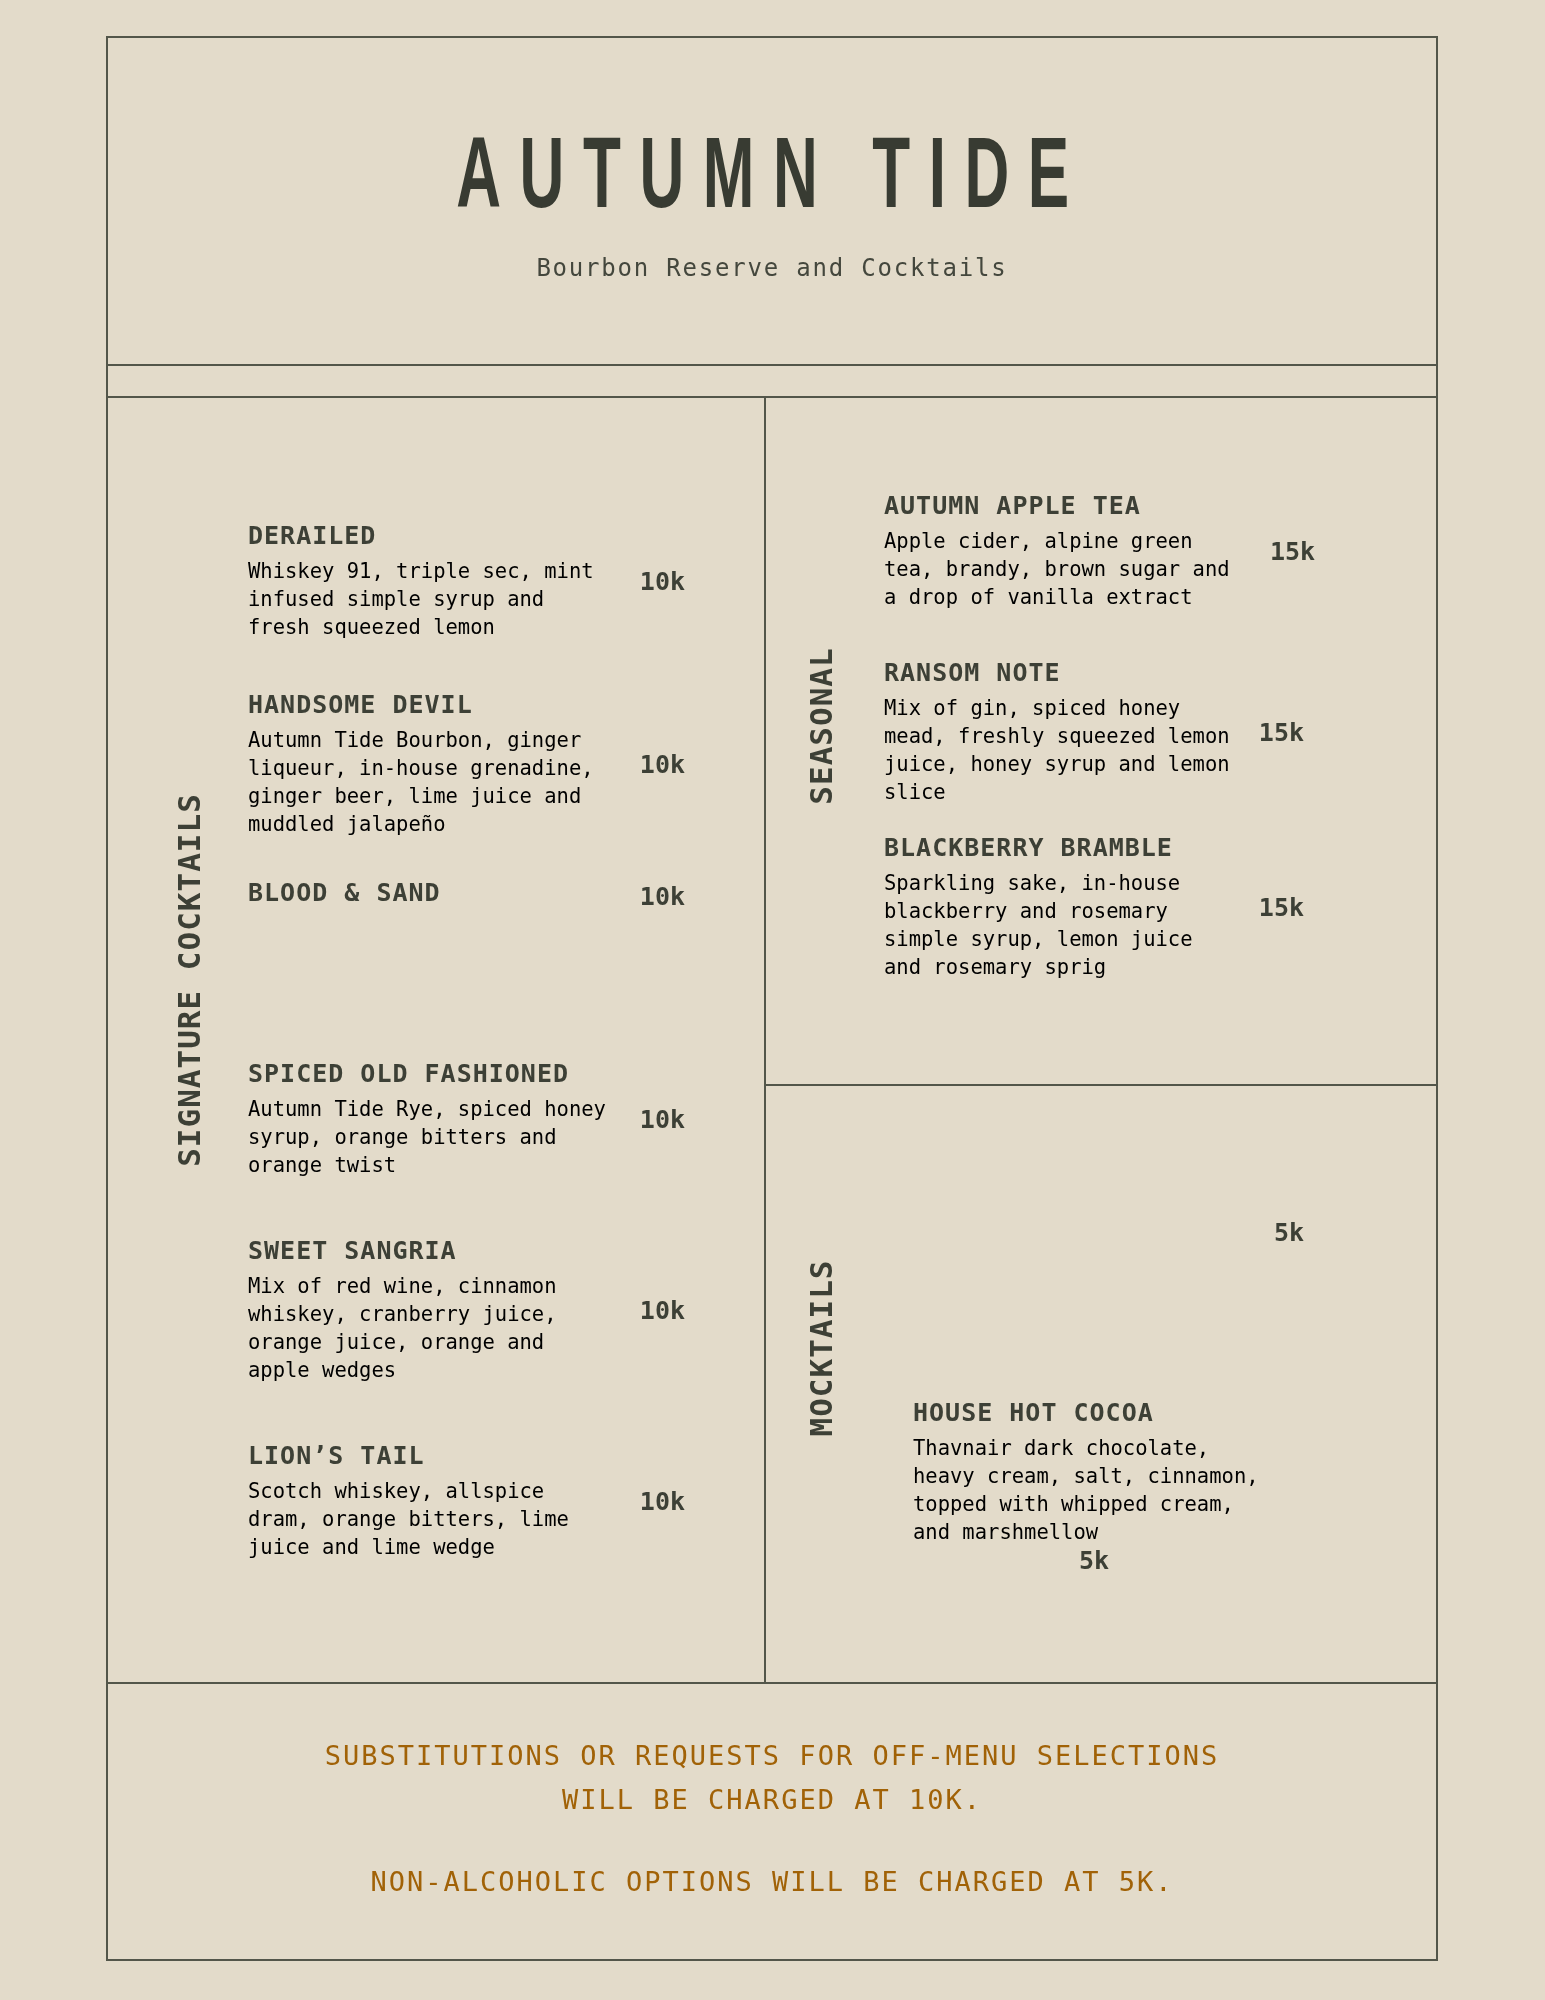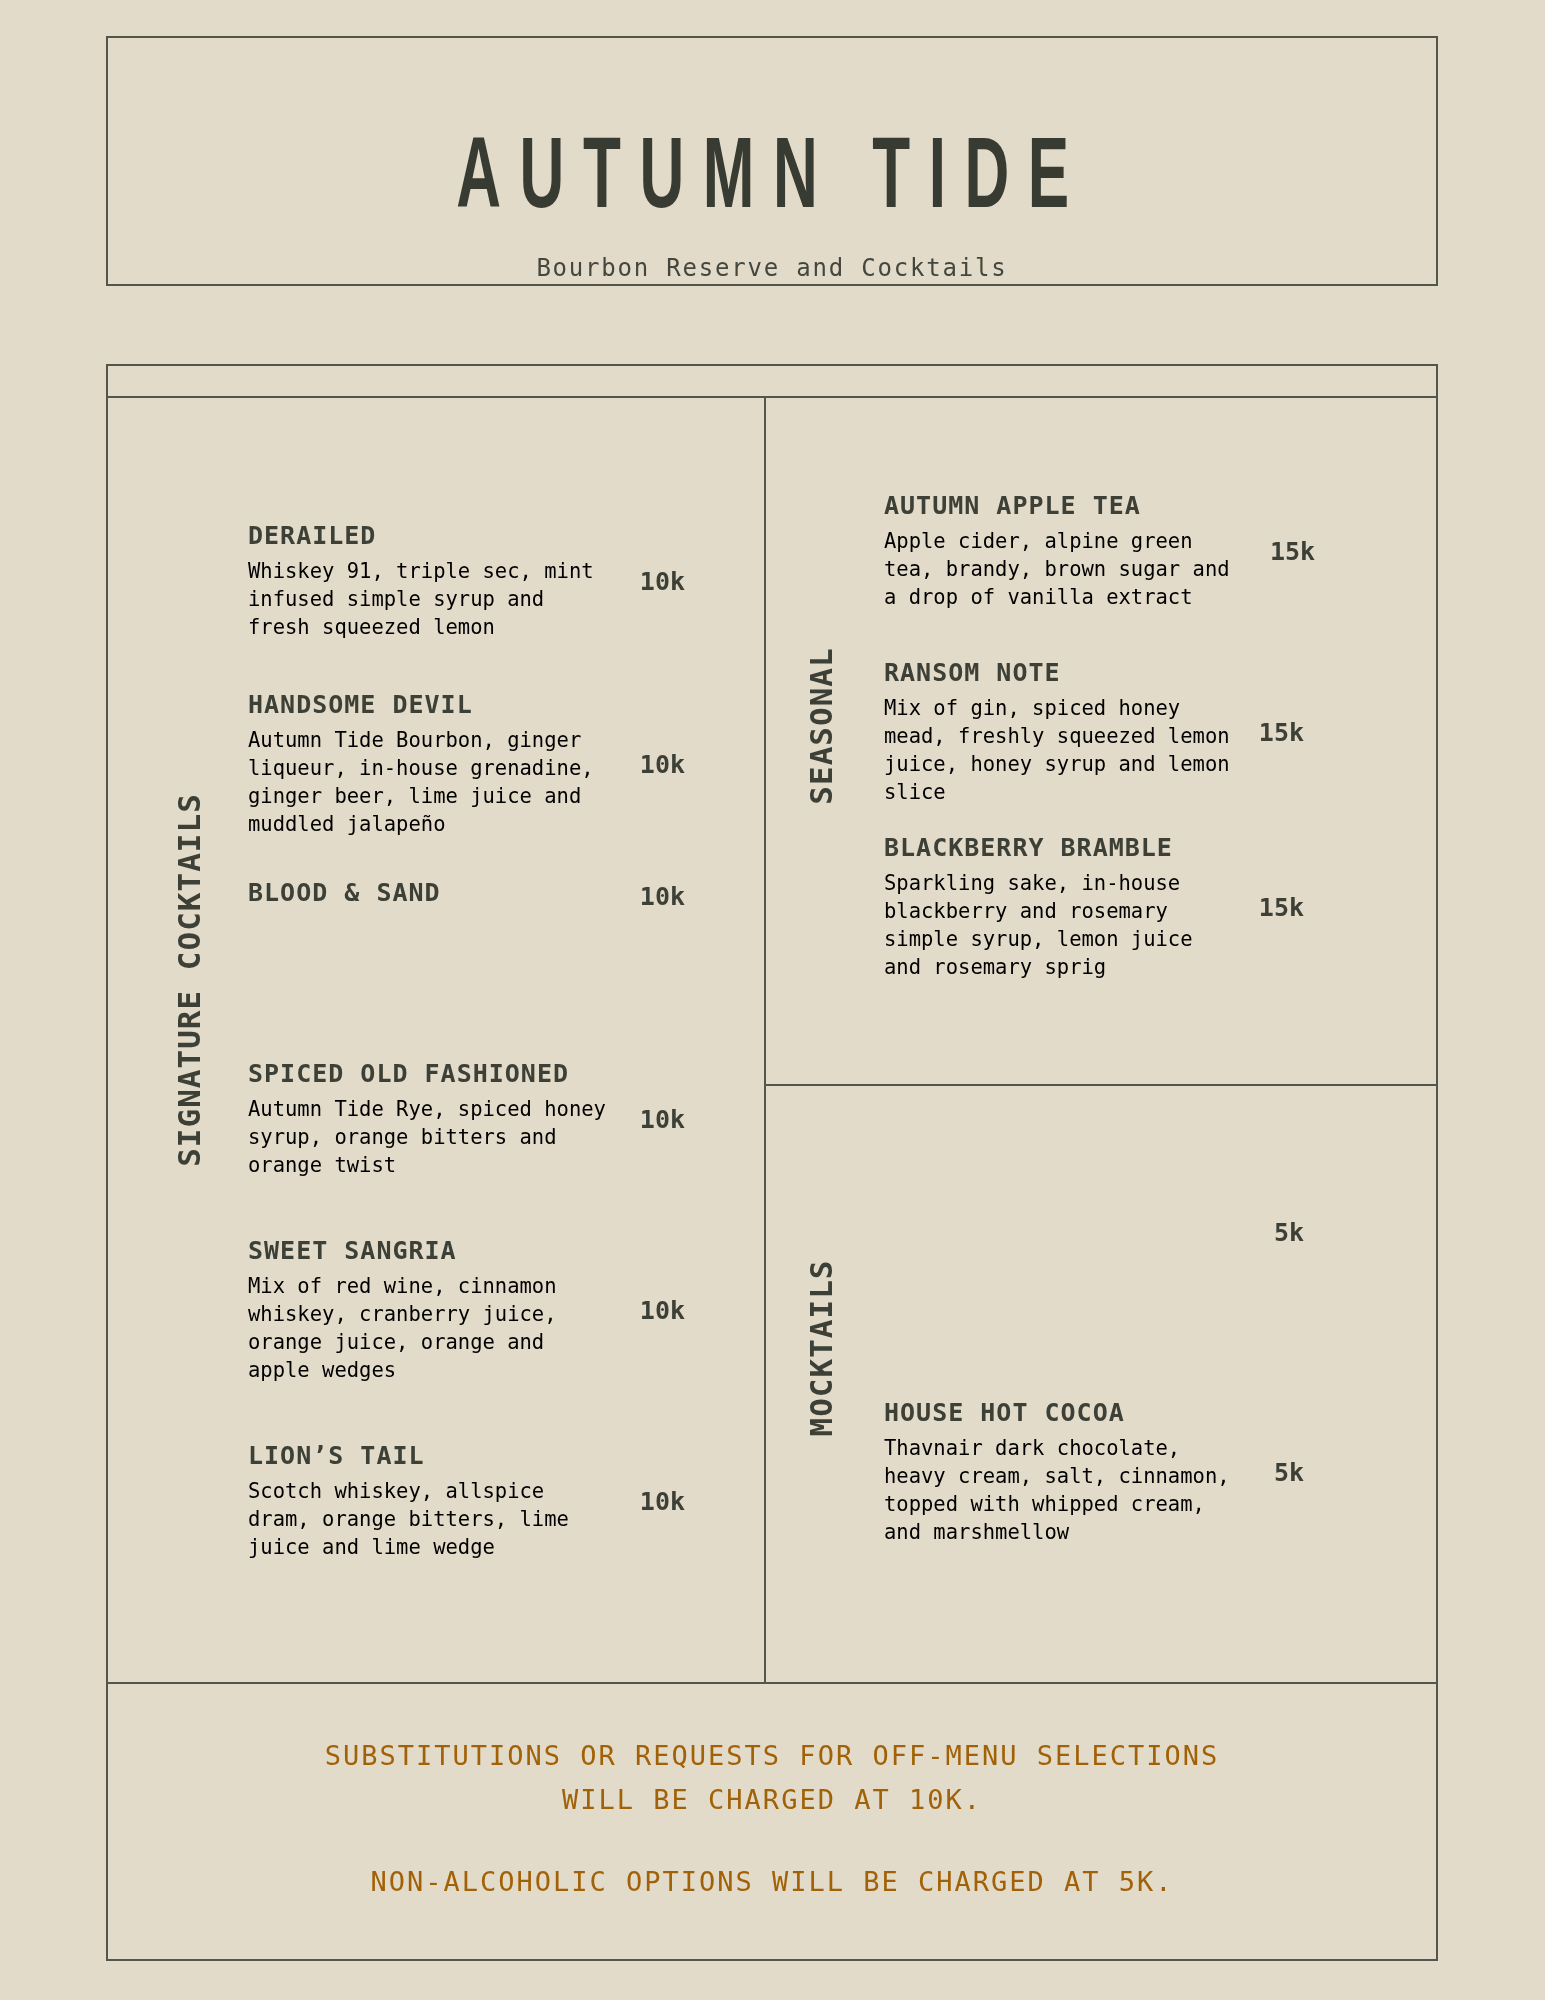--- a/index.html
+++ b/index.html
@@ -10,21 +10,21 @@
     font-family:"DejaVu Sans Mono","Liberation Mono",monospace;
     color:#3d4036;
     overflow:hidden;
   }
   .box{
     position:absolute;
     border:2px solid #53564a;
     box-sizing:border-box;
     background:transparent;
   }
-  .header-box{left:106px;top:36px;width:1332px;height:250px;}
+  .header-box{left:106px;top:36px;width:1332px;height:330px;}
   .band-box{left:106px;top:364px;width:1332px;height:34px;}
   .main-box{left:106px;top:396px;width:1332px;height:1288px;}
   .footer-box{left:106px;top:1682px;width:1332px;height:279px;}
   .divider{position:absolute;background:#53564a;}
   .divider-vertical{left:764px;top:396px;width:2px;height:1288px;}
   .divider-horizontal{left:764px;top:1084px;width:674px;height:2px;}
 
   .menu-title{
     position:absolute;left:0;top:84px;width:100%;
     text-align:center;
@@ -199,21 +199,21 @@
 simple syrup, lemon juice
 and rosemary sprig</p>
     </div>
     <div class="item-price">15k</div>
   </div>
 
   <div class="item" style="left:884px;top:1218px;width:420px;">
     <div class="item-price">5k</div>
   </div>
 
-  <div class="item" style="left:884px;top:1398px;width:420px;">
+  <div class="item" style="left:884px;top:1398px;width:420px;flex-direction:column;">
     <div class="item-text">
       <h3 class="item-name">HOUSE HOT COCOA</h3>
       <p class="item-desc">Thavnair dark chocolate,
 heavy cream, salt, cinnamon,
 topped with whipped cream,
 and marshmellow</p>
     </div>
     <div class="item-price">5k</div>
   </div>
 

